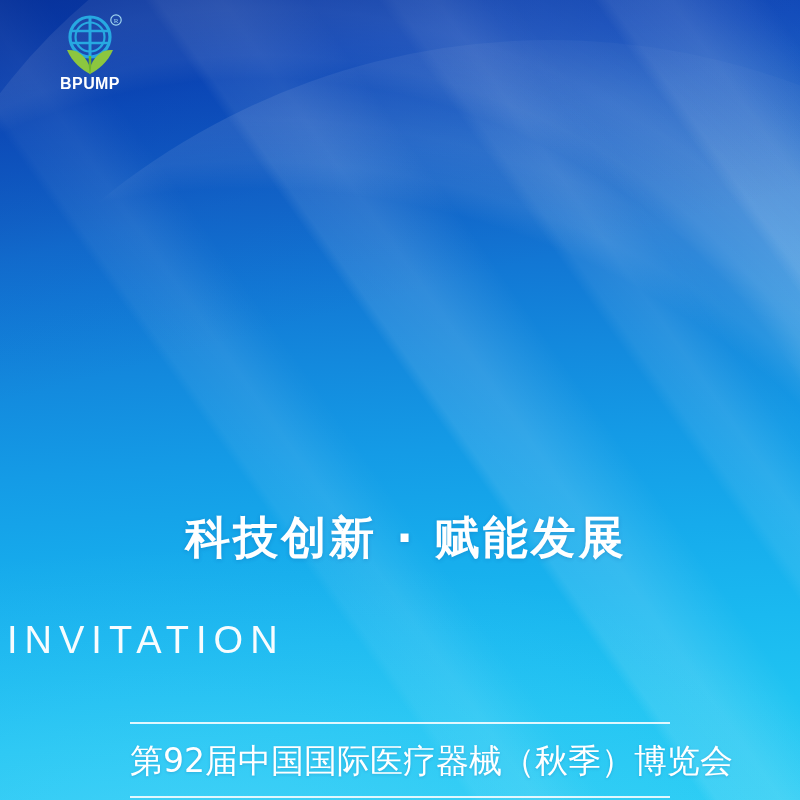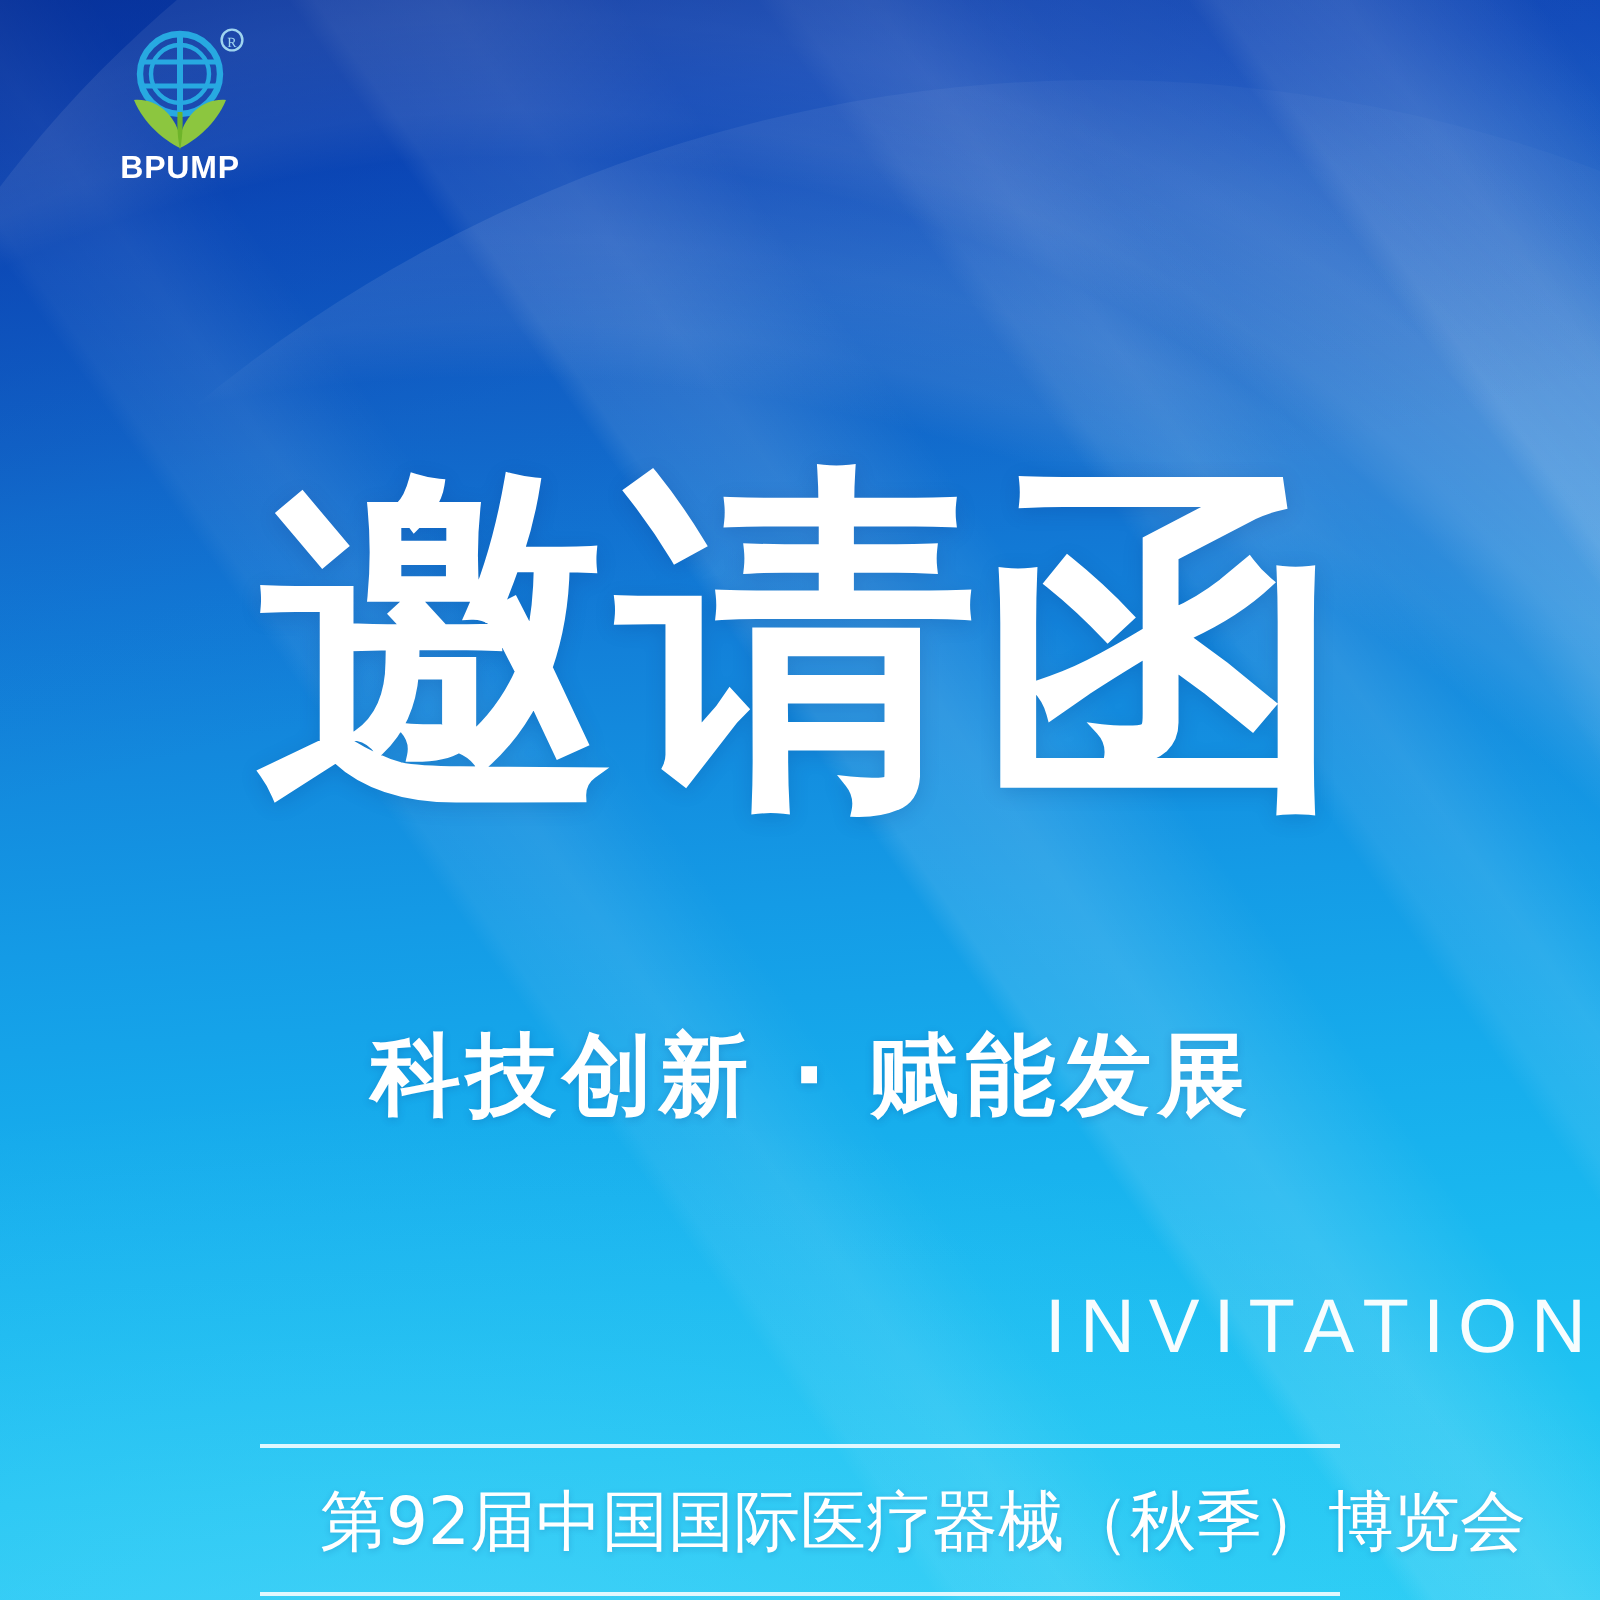--- a/index.html
+++ b/index.html
@@ -196,32 +196,31 @@
     letter-spacing: 3px;
     white-space: nowrap;
     font-family: "DejaVu Sans", "Liberation Sans", sans-serif;
     text-shadow: 0 1px 4px rgba(0,50,130,0.20);
   }
 
   .subtitle-en {
     position: absolute;
     left: 0;
     right: 0;
-    top: 645px;
-    text-align: right;
+    top: 621px;
+    text-align: left;
     color: #ffffff;
     font-size: 38px;
     font-weight: 400;
     line-height: 1;
     letter-spacing: 7px;
     text-indent: 7px;
     white-space: nowrap;
     font-family: "Liberation Sans", "DejaVu Sans", sans-serif;
     opacity: 0.97;
-    padding-left: 26px;
   }
 
   .footer-block {
     position: absolute;
     left: 130px;
     right: 130px;
     top: 722px;
   }
   .rule {
     height: 2px;
@@ -232,21 +231,20 @@
     color: #ffffff;
     font-size: 33px;
     font-weight: 400;
     line-height: 1;
     letter-spacing: 0px;
     white-space: nowrap;
     text-align: center;
     padding: 20px 0 19px 0;
     font-family: "DejaVu Sans", "Liberation Sans", sans-serif;
     text-shadow: 0 1px 3px rgba(0,50,130,0.18);
-    margin-left: 30px;
   }
 </style>
 </head>
 <body>
 
 <div class="poster">
 
   <div class="bg-layer">
     <div class="swoosh-a"></div>
     <div class="swoosh-b"></div>
@@ -278,21 +276,20 @@
           <path d="M36.8 44 C 36.4 52 37.0 58 38 63 C 39 58 39.6 52 39.2 44 Z" fill="#6eb42a"></path>
         </g>
 
         <text x="38" y="77" font-size="16" font-weight="700" fill="#ffffff" text-anchor="middle" letter-spacing="0.4" font-family="'Liberation Sans', sans-serif">BPUMP</text>
       </svg>
     </div>
   </div>
 
   <div class="content">
 
-    <div class="title-cn">邀请函</div>
 
     <div class="subtitle-cn">科技创新 · 赋能发展</div>
 
     <div class="subtitle-en">INVITATION</div>
 
     <div class="footer-block">
       <div class="rule"></div>
       <div class="footer-text">第92届中国国际医疗器械（秋季）博览会</div>
       <div class="rule"></div>
     </div>

